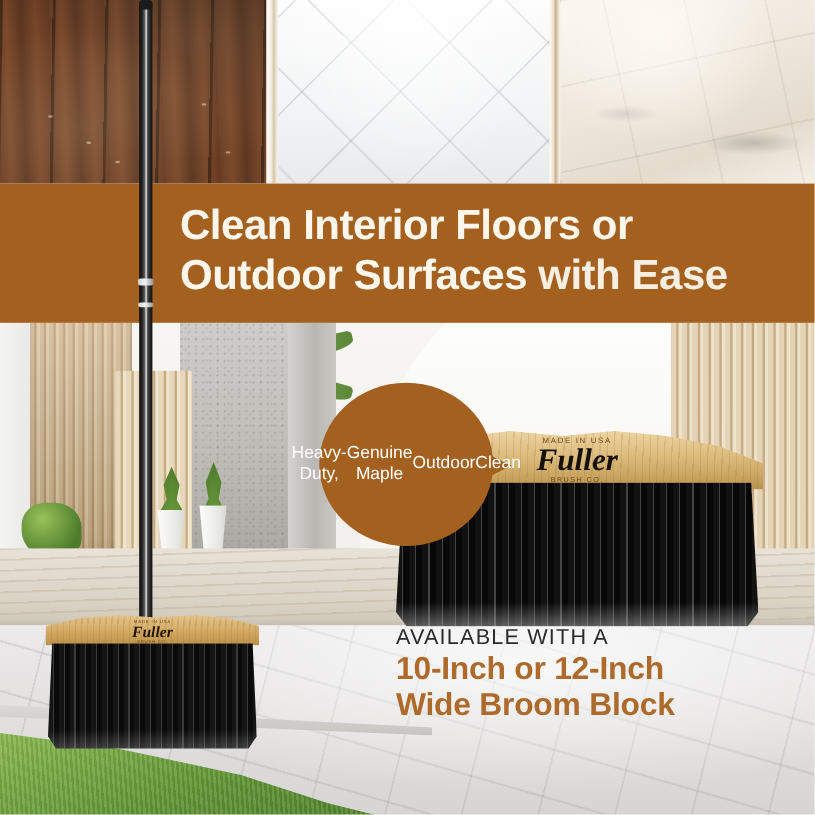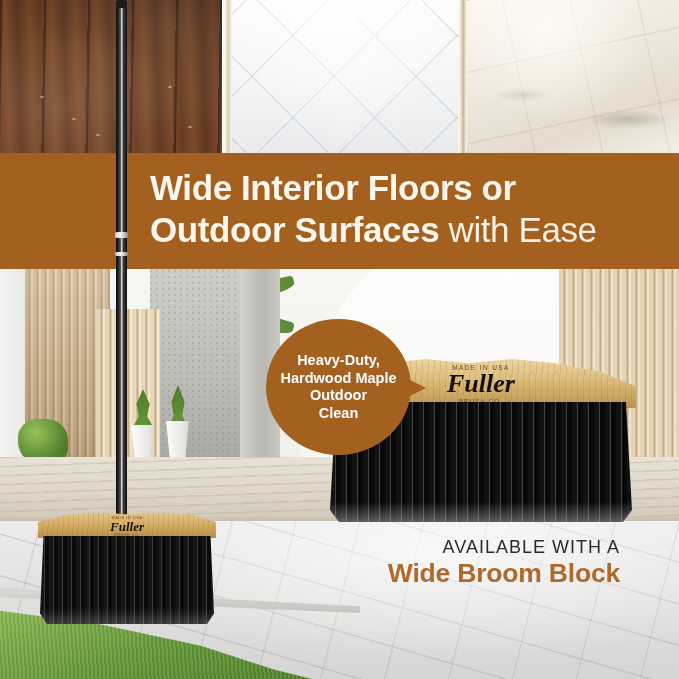--- a/index.html
+++ b/index.html
@@ -105,21 +105,21 @@
   }
   .headline-1, .headline-2 {
     color: #fdf6ec;
     font-size: 35px;
     line-height: 42px;
     letter-spacing: -0.4px;
     white-space: nowrap;
   }
   .headline-1 { font-weight: 700; }
   .headline-2 { font-weight: 700; }
-  .headline-2 .light { font-weight: 400; color: #f7efe2; }
+  .headline-2 .light { font-weight: 700; color: #f7efe2; }
 
   
   .scene { position: absolute; left:0; top:269px; width:679px; height:410px; overflow:hidden; }
 
   
   .scene-bg { position:absolute; inset:0;
     background: linear-gradient(180deg,#f7f6f2 0%,#f2f1ee 42%,#eceae6 100%); }
 
   
   .wall-white { position:absolute; left:0; top:0; width:28px; height:200px;
@@ -299,26 +299,26 @@
 
   
   .callout { position:absolute; left:266px; top:319px; width:145px; height:136px; z-index:12; }
   .callout-circle { position:absolute; inset:0; border-radius:50%;
     background:#a4601f; }
   .callout-pointer { position:absolute; left:138px; top:58px;
     width:0; height:0;
     border-top:11px solid transparent;
     border-bottom:11px solid transparent;
     border-left:22px solid #a4601f; }
-  .callout-text { position:absolute; inset:0; display:flex; flex-direction:column;
+  .callout-text { position:absolute; inset:0; display:flex; 
     align-items:center; justify-content:center;
-    color:#ffffff; font-weight:700; font-size:14.5px; line-height:17.5px; text-align:center; }
-
-  
-  .caption { position:absolute; left:330px; top:536px; width:290px; z-index:12; text-align:right; }
+    color:#ffffff; font-weight:400; font-size:14.5px; line-height:17.5px; text-align:center; }
+
+  
+  .caption { position:absolute; left:330px; top:520px; width:290px; z-index:12; text-align:left; }
   .caption .kicker { font-size:18px; letter-spacing:1.0px; color:#2b2b2b; font-weight:400; line-height:22px; }
   .caption .big { font-size:26.5px; font-weight:700; color:#ad6a2a; line-height:30px; letter-spacing:-0.2px; }
 </style>
 </head>
 <body>
 
 <div id="stage">
 
   <div class="top-strip">
     <div class="floor-panel" id="panel-wood">
@@ -330,21 +330,21 @@
       <span class="wood-knot" style="left:188px;top:126px"></span>
     </div>
     <div class="floor-panel" id="divider-1"></div>
     <div class="floor-panel" id="panel-tile"></div>
     <div class="floor-panel" id="divider-2"></div>
     <div class="floor-panel" id="panel-marble"></div>
   </div>
 
   <div class="banner">
     <div class="banner-inner">
-      <div class="headline-1">Wide Interior Floors or</div>
+      <div class="headline-1">Clean Interior Floors or</div>
       <div class="headline-2">
         <span>Outdoor Surfaces</span>
         <span class="light">with Ease</span>
       </div>
     </div>
   </div>
 
   <div class="scene">
     <div class="scene-bg"></div>
 
@@ -415,24 +415,25 @@
       </div>
     </div>
     <div class="bristles"></div>
   </div>
 
   <div class="callout">
     <div class="callout-pointer"></div>
     <div class="callout-circle"></div>
     <div class="callout-text">
       <span>Heavy-Duty,</span>
-      <span>Hardwood Maple</span>
+      <span>Genuine Maple</span>
       <span>Outdoor</span>
       <span>Clean</span>
     </div>
   </div>
 
   <div class="caption">
     <div class="kicker">AVAILABLE WITH A</div>
+    <div class="big">10-Inch or 12-Inch</div>
     <div class="big">Wide Broom Block</div>
   </div>
 
 </div>
 
 </body></html>

